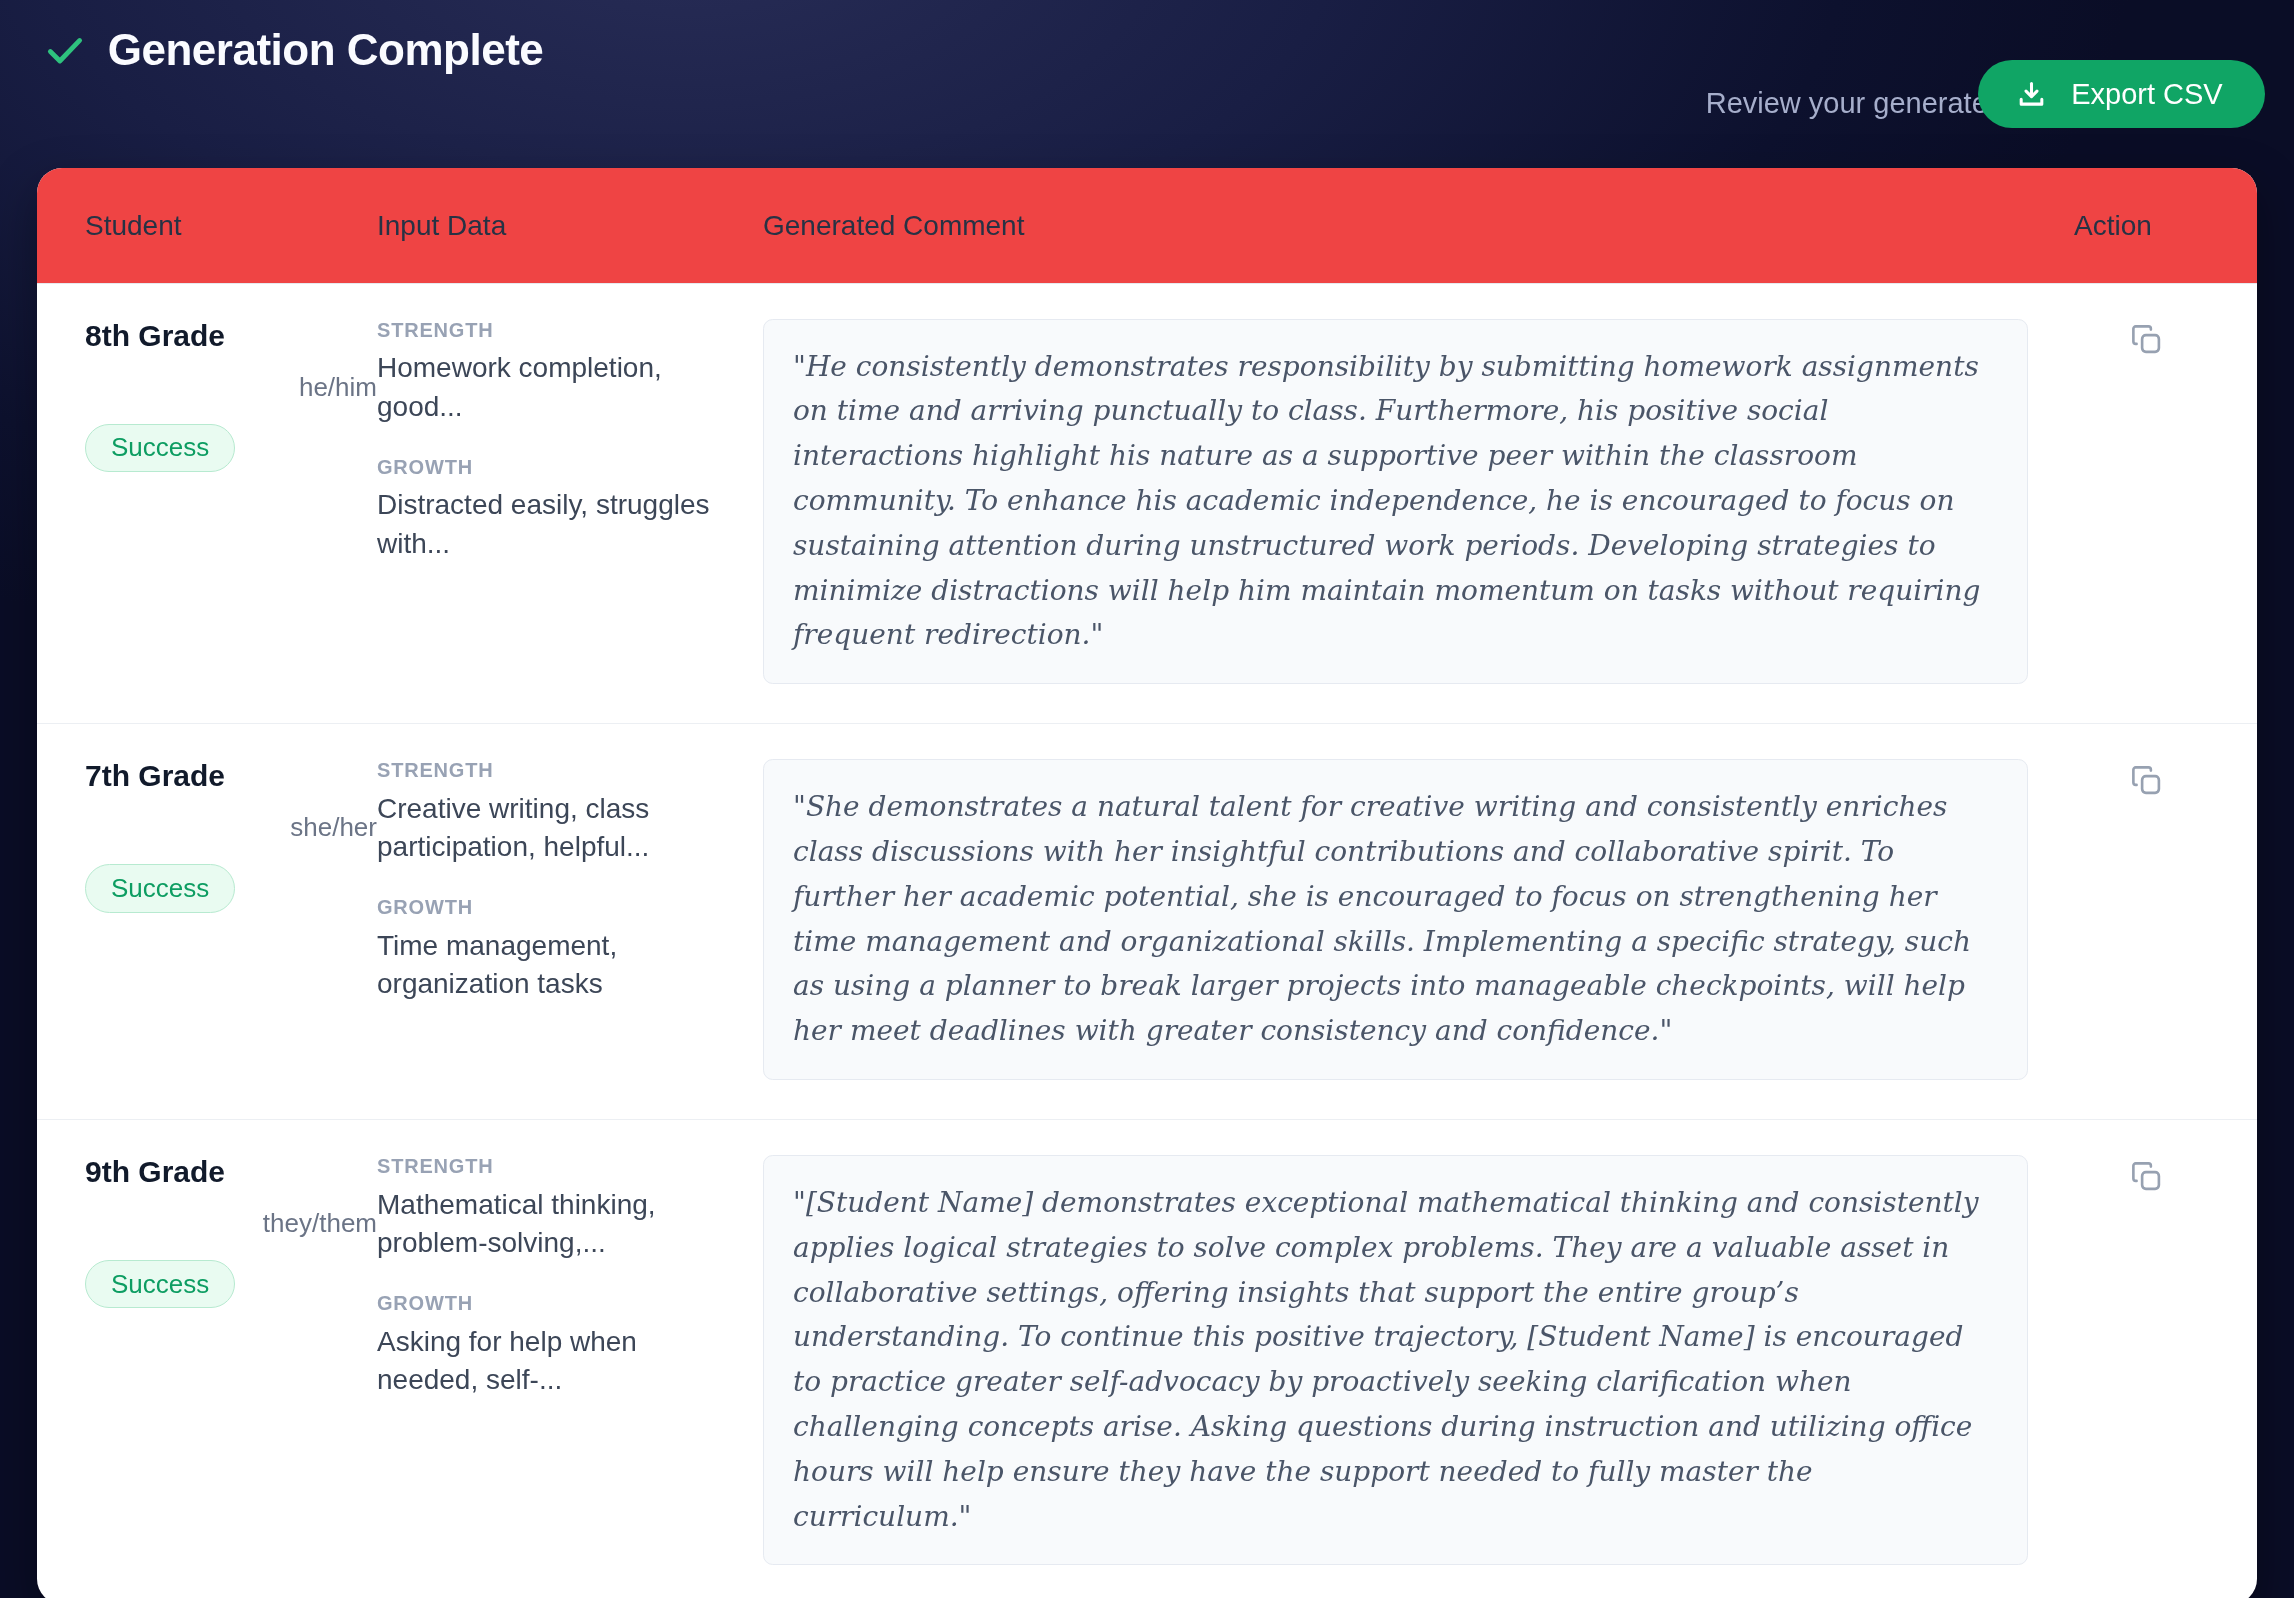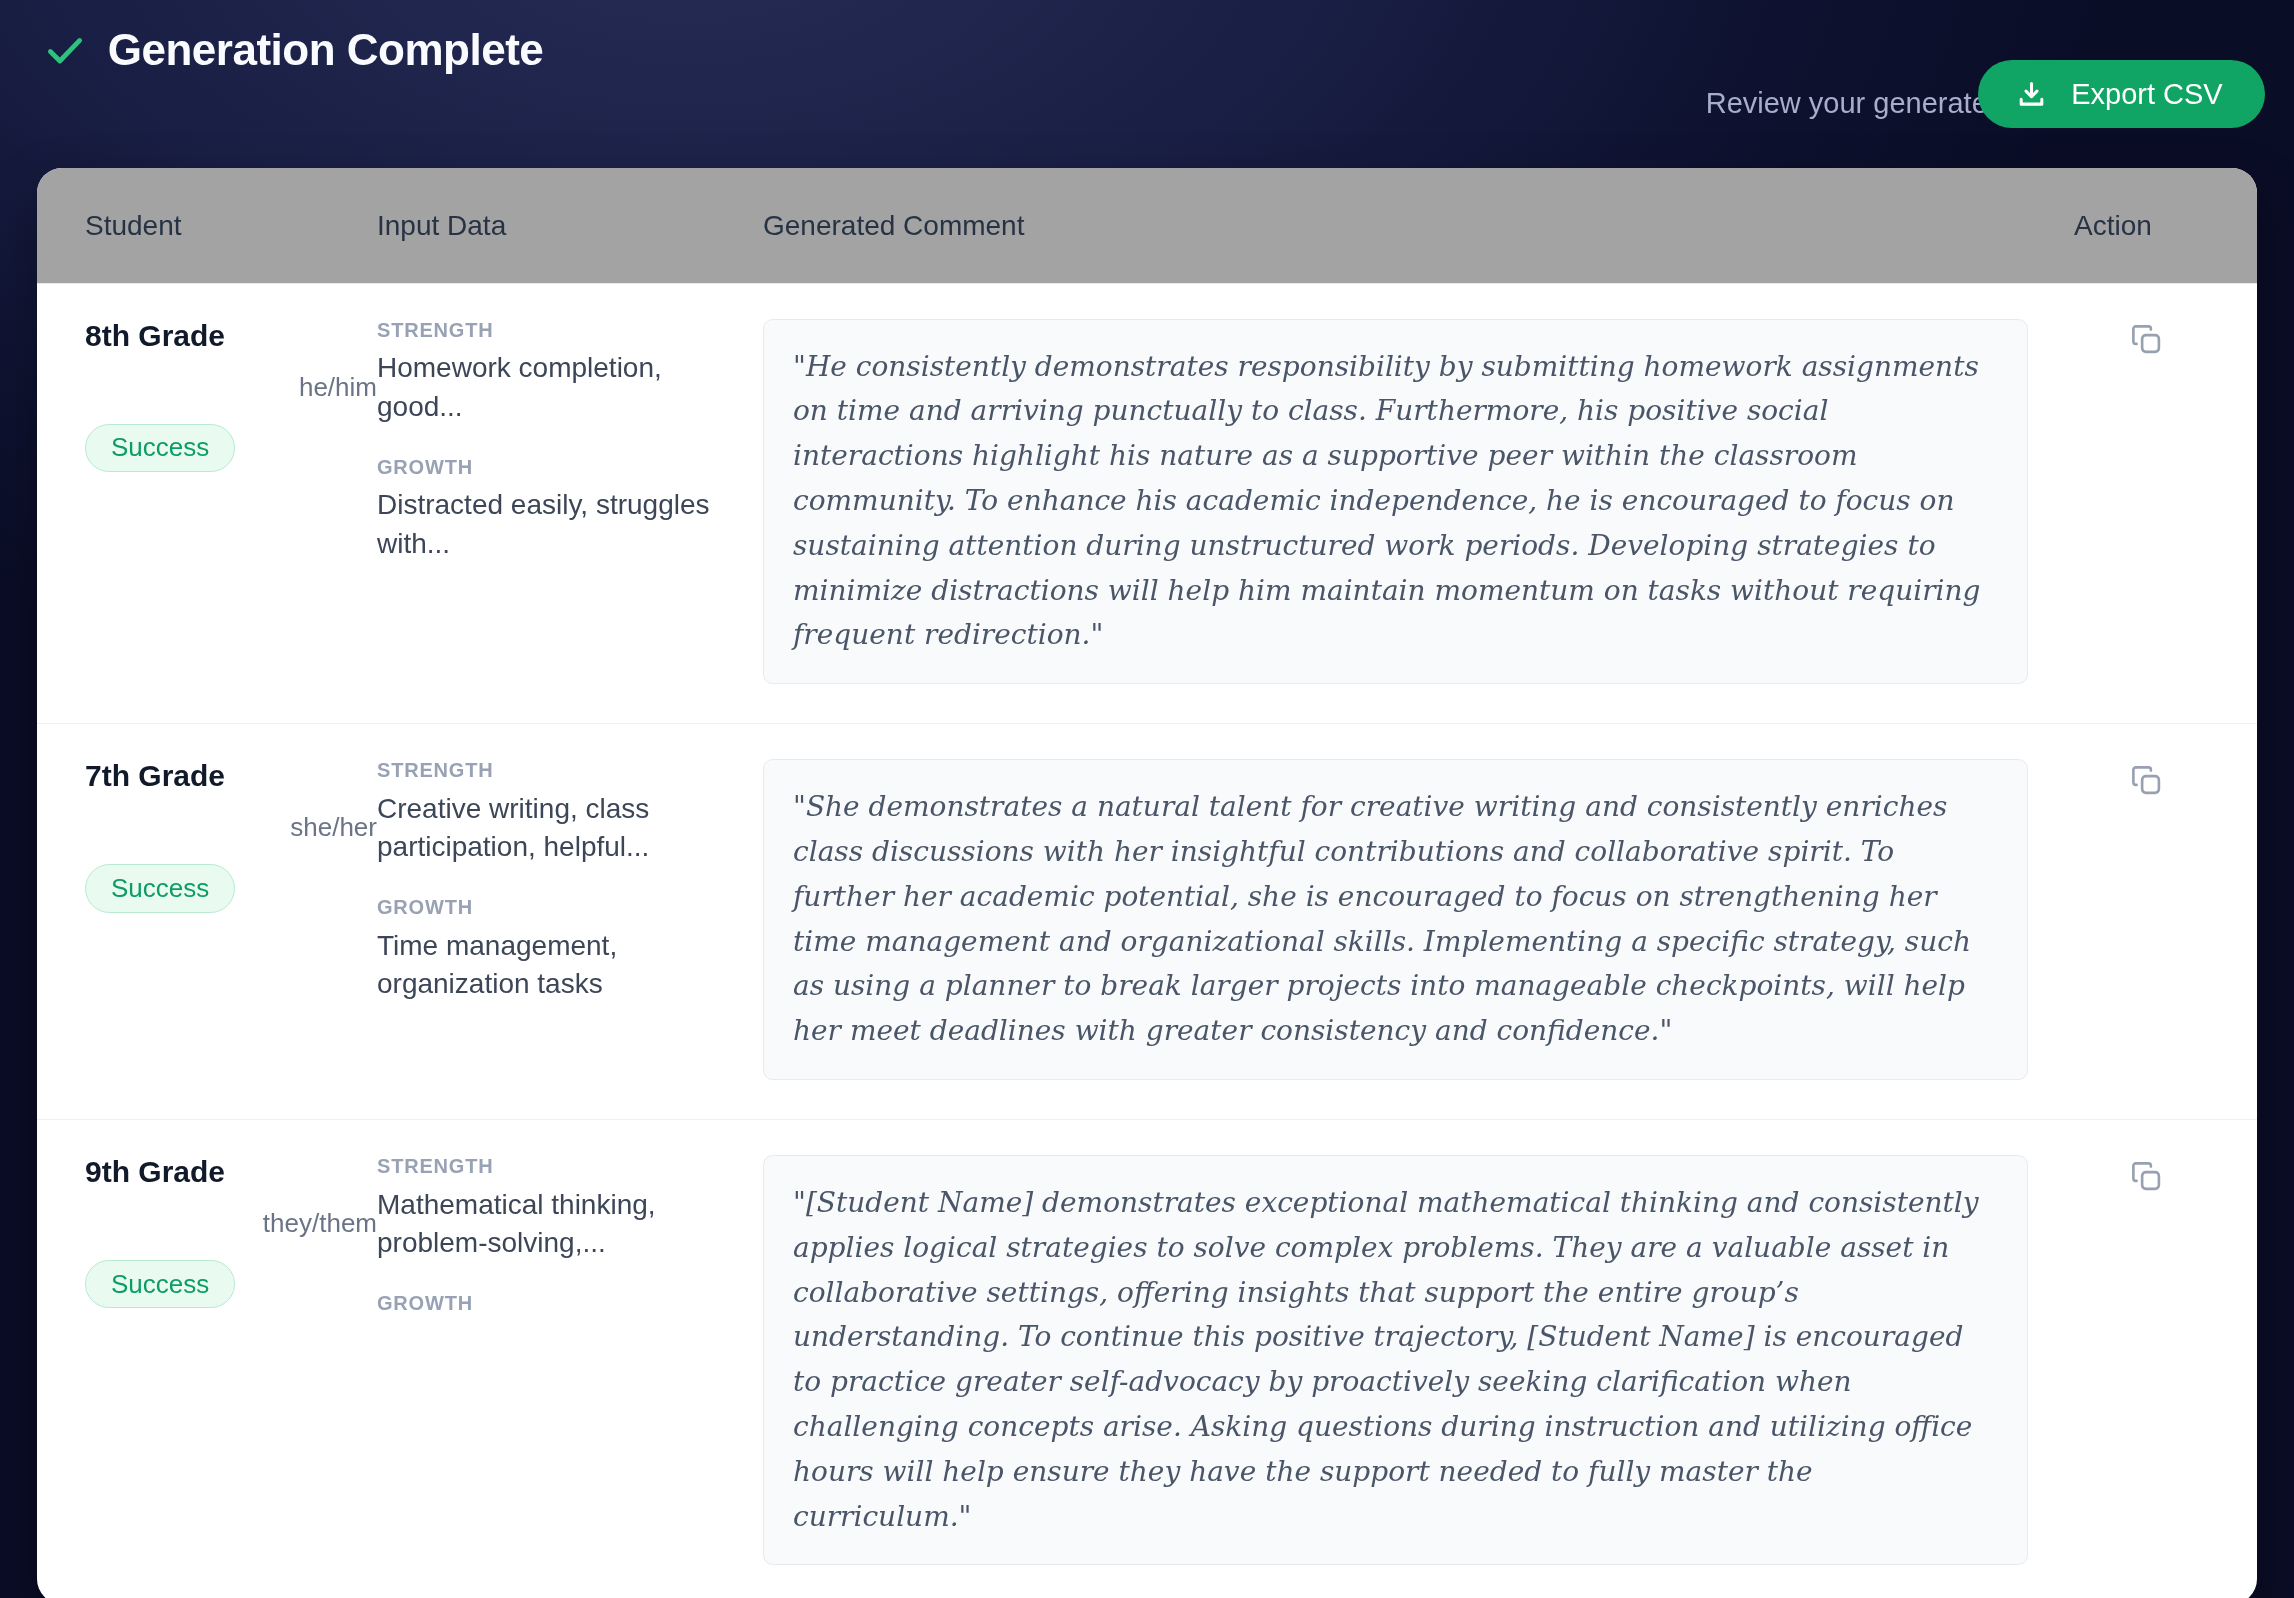--- a/index.html
+++ b/index.html
@@ -59,21 +59,21 @@
     border-radius: 25px;
     overflow: hidden;
     box-shadow: 0 19.3px 48px rgba(0,0,0,0.35);
   }
   .grid-row {
     display: grid;
     grid-template-columns: 292px 386px 1311px 183px;
     padding-left: 48px;
   }
   .thead {
-    background: #a3a3a3;
+    background: #ef4444;
     border-bottom: 1px solid #e6e9ee;
     padding-top: 42px;
     padding-bottom: 41px;
   }
   .th {
     color: #273244;
     font-size: 28px;
     font-weight: 500;
   }
   .th.action { padding-right: 39px; }
@@ -250,20 +250,21 @@
         <div class="student-pronouns">they/them</div>
         <span class="status-badge">Success</span>
       </div>
       <div class="input-cell">
         <div class="field-group">
           <div class="field-label">STRENGTH</div>
           <div class="field-value">Mathematical thinking, problem-solving,...</div>
         </div>
         <div class="field-group">
           <div class="field-label">GROWTH</div>
+          <div class="field-value">Asking for help when needed, self-...</div>
         </div>
       </div>
       <div class="comment-cell">
         <div class="comment-box">
           <div class="comment-text">"[Student Name] demonstrates exceptional mathematical thinking and consistently applies logical strategies to solve complex problems. They are a valuable asset in collaborative settings, offering insights that support the entire group’s understanding. To continue this positive trajectory, [Student Name] is encouraged to practice greater self-advocacy by proactively seeking clarification when challenging concepts arise. Asking questions during instruction and utilizing office hours will help ensure they have the support needed to fully master the curriculum."</div>
         </div>
       </div>
       <div class="action-cell">
         <button class="copy-btn">
           <span>

